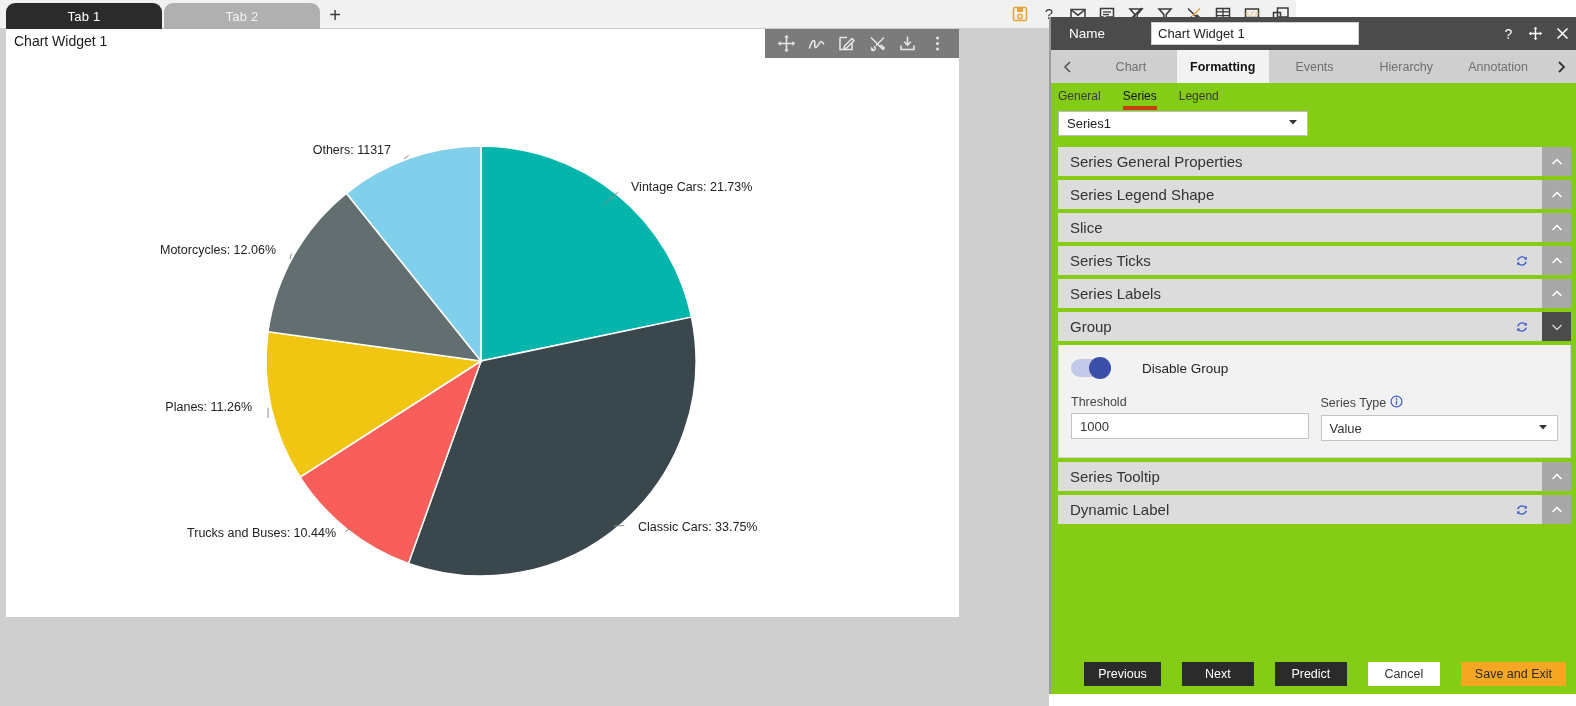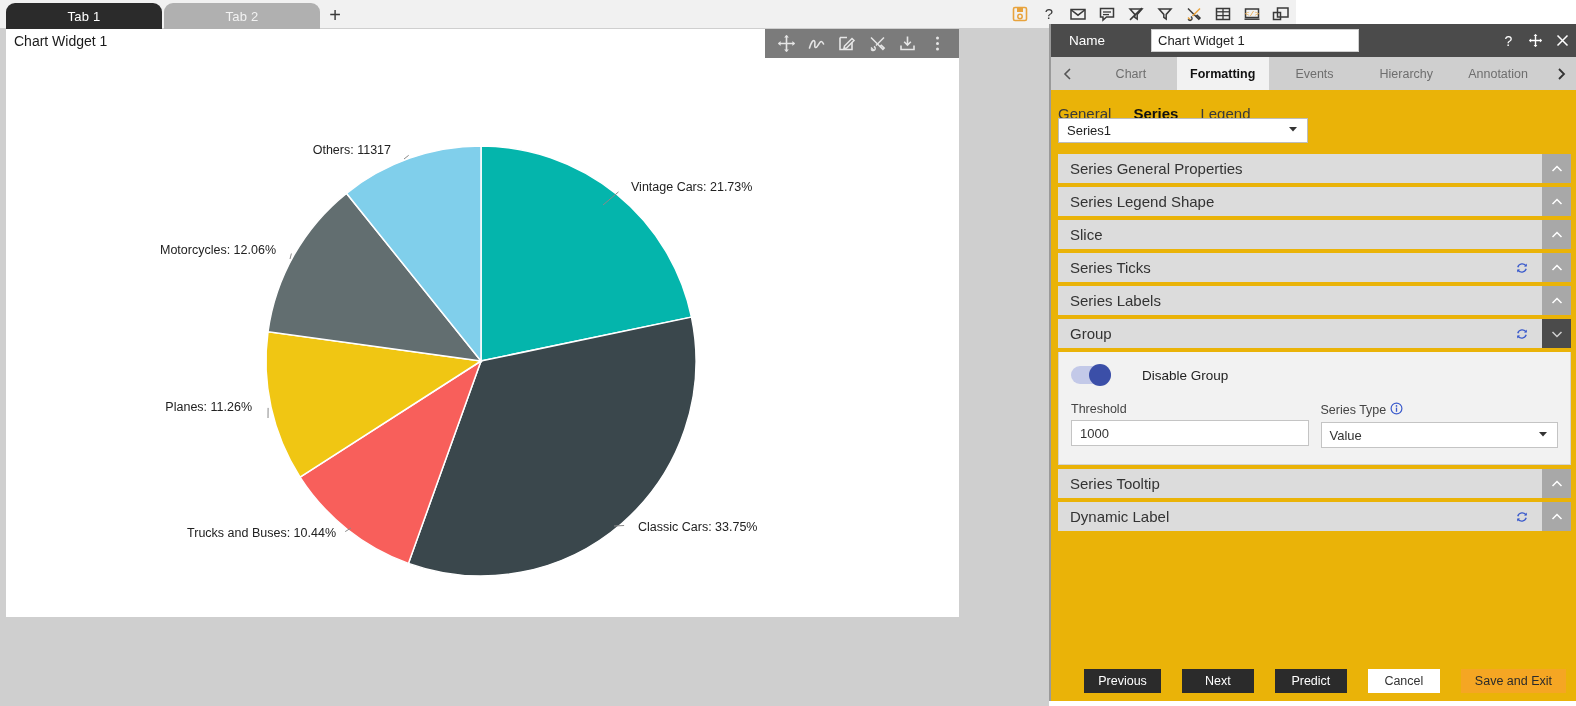--- a/index.html
+++ b/index.html
@@ -55,22 +55,22 @@
     display: flex; align-items: center; justify-content: space-around;
     padding: 0 6px;
   }
   #widget-toolbar .wicon { width: 19px; height: 19px; display: block; }
 
   #pie-wrap { position: absolute; left: 0; top: 29px; width: 953px; height: 559px; }
   .pie-label { font-size: 12.5px; fill: #222222; font-family: "Liberation Sans", sans-serif; }
 
   
   #right-panel {
-    position: absolute; left: 1049px; top: 24px; width: 527px; height: 677px;
-    background: #eab308;
+    position: absolute; left: 1049px; top: 17px; width: 527px; height: 677px;
+    background: #84cc16;
     border-left: 2px solid #9a9a9a;
   }
   #panel-header {
     position: absolute; left: 0; top: 0; width: 527px; height: 33px;
     background: #4b4b4b; display: flex; align-items: center;
   }
   #panel-name-label { color: #ffffff; font-size: 13.5px; margin-left: 18px; width: 82px; }
   #panel-name-input {
     width: 208px; height: 23px; background: #ffffff; border: 1px solid #d0d0d0;
     font-size: 13px; color: #222; padding: 0 6px;
@@ -93,22 +93,22 @@
   .ptab {
     flex: 1; display: flex; align-items: center; justify-content: center;
     font-size: 12.5px; color: #6e6e6e;
   }
   .ptab.active { background: #f2f2f2; color: #111111; font-weight: bold; }
 
   #subtab-row {
     position: absolute; left: 0; top: 66px; width: 527px; height: 28px;
     display: flex; align-items: flex-start; padding-left: 7px; gap: 22px;
   }
-  .subtab { font-size: 15px; color: #3a3a3a; padding-top: 15px; padding-bottom:3px;}
-  .subtab.active { color: #111; border-bottom: 2px solid #c2410c; font-weight: bold; }
+  .subtab { font-size: 12px; color: #3a3a3a; padding-top: 6px; padding-bottom:3px;}
+  .subtab.active { color: #111; border-bottom: 4px solid #c2410c; }
 
   #series-select {
     position: absolute; left: 7px; top: 94px; width: 250px; height: 25px;
     background: #ffffff; border: 1px solid #bdbdbd;
     display: flex; align-items: center; padding: 0 8px;
     font-size: 13px; color: #222;
   }
   #series-select .caret { margin-left: auto; }
 
   .acc-list { position: absolute; left: 7px; top: 130px; width: 513px; }

